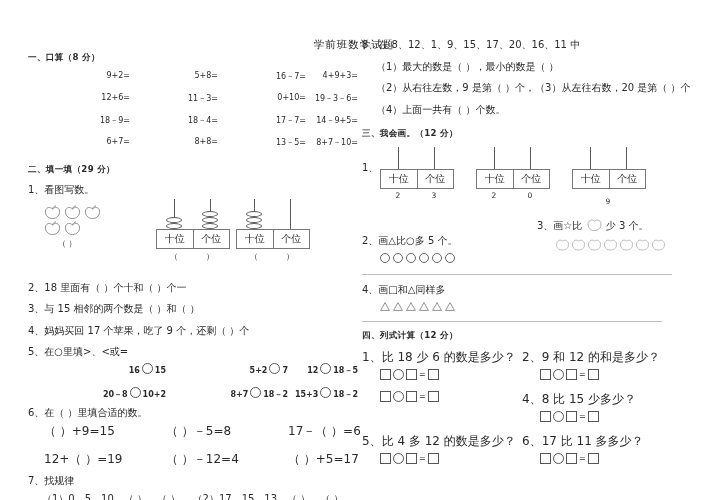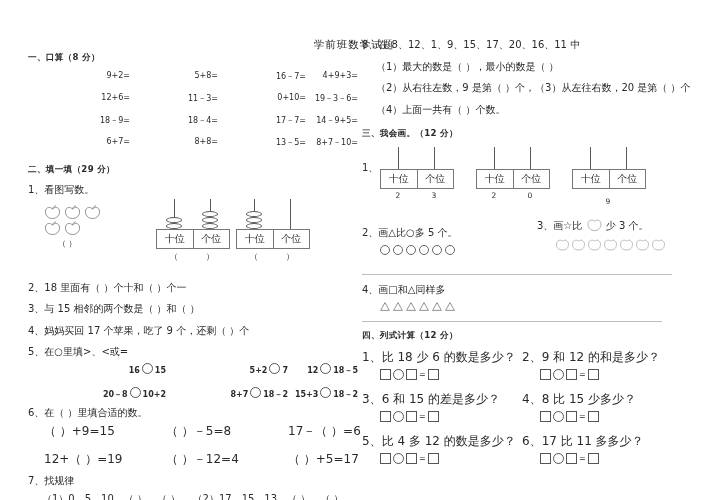--- a/index.html
+++ b/index.html
@@ -273,21 +273,21 @@
             <div class="pv-cell">个位</div>
           </div>
           <div class="pv-vals single">
             <span>9</span>
           </div>
         </div>
       </div>
     </div>
 
     <div style="position:relative;height:46px;margin-top:10px;">
-      <div style="position:absolute;left:0;top:8px;width:170px;">
+      <div style="position:absolute;left:0;top:16px;width:170px;">
         <div class="item" style="margin-bottom:0;">2、画△比○多 5 个。</div>
         <div class="shape-row">
           <div class="o-shape"></div>
           <div class="o-shape"></div>
           <div class="o-shape"></div>
           <div class="o-shape"></div>
           <div class="o-shape"></div>
           <div class="o-shape"></div>
         </div>
       </div>
@@ -368,21 +368,20 @@
         <div class="wp-q">2、9 和 12 的和是多少？</div>
         <div class="wp-boxes">
           <div class="sq"></div>
           <div class="circ" style="margin:0;"></div>
           <div class="sq"></div>
           <span class="eq">=</span>
           <div class="sq"></div>
         </div>
       </div>
       <div>
-        <div class="wp-q">3、6 和 15 的差是多少？</div>
         <div class="wp-boxes">
           <div class="sq"></div>
           <div class="circ" style="margin:0;"></div>
           <div class="sq"></div>
           <span class="eq">=</span>
           <div class="sq"></div>
         </div>
       </div>
       <div>
         <div class="wp-q">4、8 比 15 少多少？</div>

